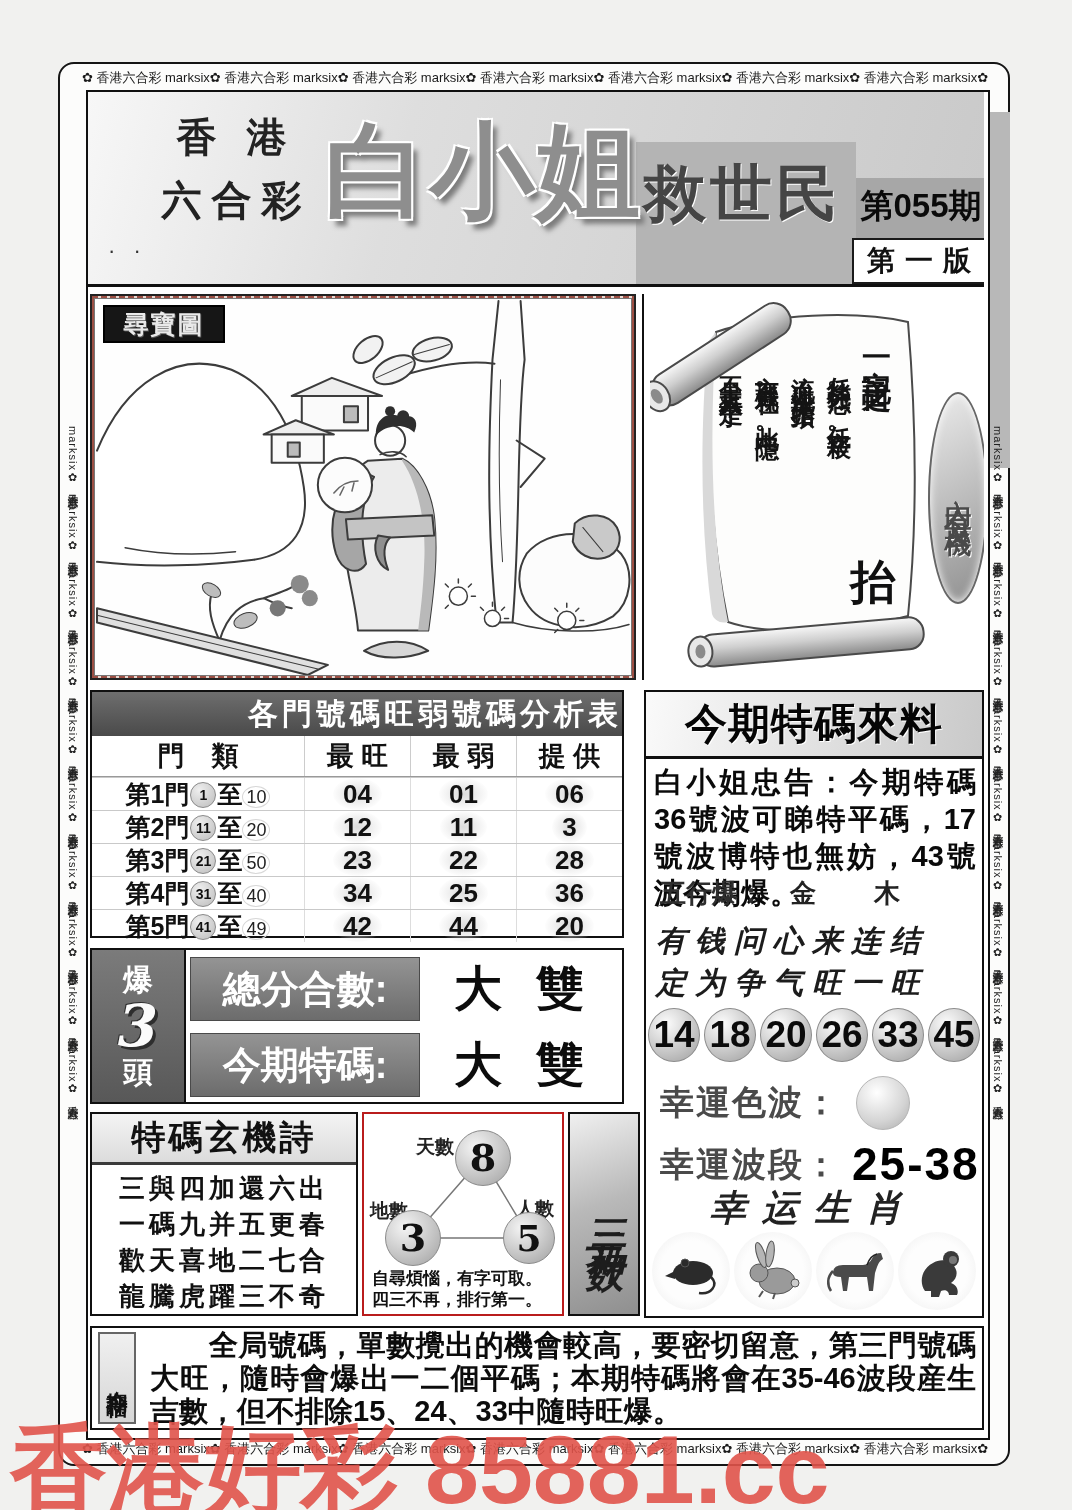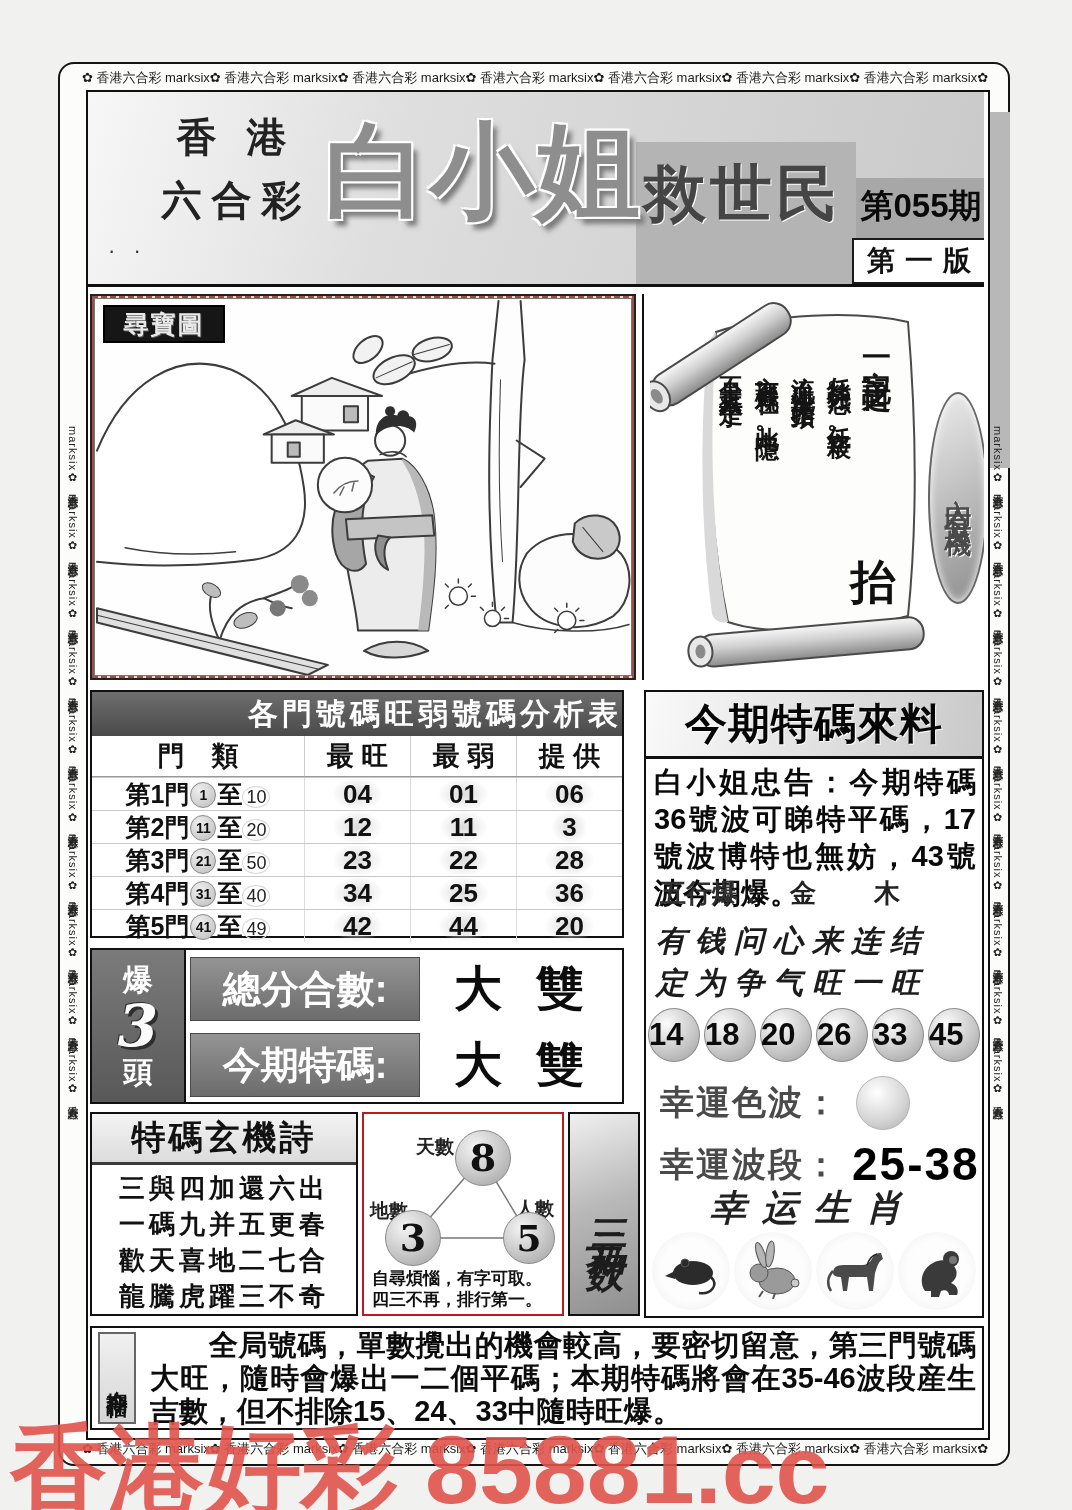--- a/index.html
+++ b/index.html
@@ -122,21 +122,21 @@
   .rb-header{height:64px;background:linear-gradient(100deg,#fafafa,#c9c9c9);border-bottom:3px solid #101010;
              font-weight:900;font-size:42px;line-height:64px;text-align:center;letter-spacing:1px;color:#050505;
              text-shadow:1px 1px 0 #fff;}
   .rb-advice{position:absolute;left:8px;top:72px;width:322px;font-weight:900;font-size:29px;line-height:37px;
              text-align:justify;color:#0a0a0a;}
   .rb-wuxing{position:absolute;left:14px;top:184px;font-weight:900;font-size:26px;color:#2e2e2e;white-space:nowrap;}
   .wx-v1{margin-left:26px;color:#222;} .wx-v2{margin-left:58px;color:#222;}
   .rb-hand{position:absolute;left:10px;top:228px;width:322px;font-family:"DejaVu Serif",serif;font-style:italic;
            font-weight:700;font-size:30px;line-height:42px;letter-spacing:9px;color:#1c1c1c;white-space:nowrap;}
   .rb-balls{position:absolute;left:2px;top:316px;width:332px;display:flex;justify-content:center;gap:4px;}
-  .ball{width:52px;height:52px;border-radius:50%;text-align:left;font-weight:900;font-size:31px;line-height:52px;
+  .ball{width:52px;height:52px;border-radius:50%;text-align:center;font-weight:900;font-size:37px;line-height:52px;
         background:radial-gradient(circle at 35% 28%,#fcfcfc,#c9c9c9 55%,#9e9e9e);border:1px solid #8b8b8b;color:#0b0b0b;}
   .rb-colorrow{position:absolute;left:14px;top:382px;width:312px;height:56px;}
   .lucky-label{font-weight:900;font-size:34px;line-height:56px;letter-spacing:2px;color:#4a4a4a;}
   .colorball{position:absolute;left:196px;top:2px;width:52px;height:52px;border-radius:50%;
              background:radial-gradient(circle at 38% 30%,#ffffff,#d4d4d4 60%,#ababab);border:1px solid #b5b5b5;}
   .rb-rangerow{position:absolute;left:14px;top:444px;white-space:nowrap;}
   .range-value{font-weight:900;font-size:46px;color:#000;margin-left:12px;letter-spacing:2px;vertical-align:-4px;}
   .rb-zodiac-title{position:absolute;left:0;top:492px;width:100%;text-align:center;font-family:"DejaVu Serif",serif;
                    font-style:italic;font-weight:700;font-size:36px;letter-spacing:16px;color:#222;}
   .rb-animals{position:absolute;left:4px;top:540px;width:328px;display:flex;justify-content:space-around;}

